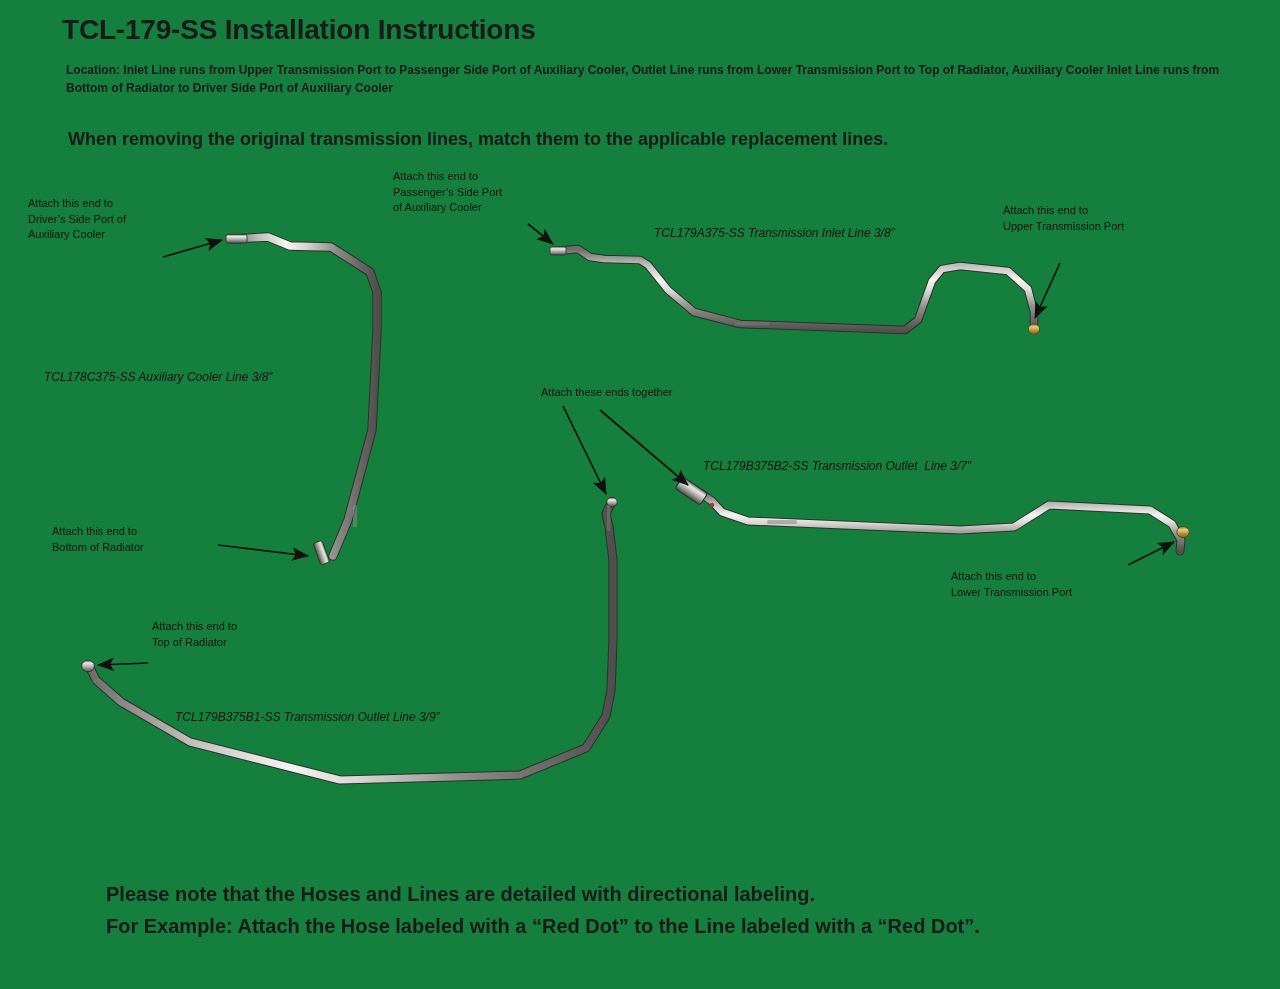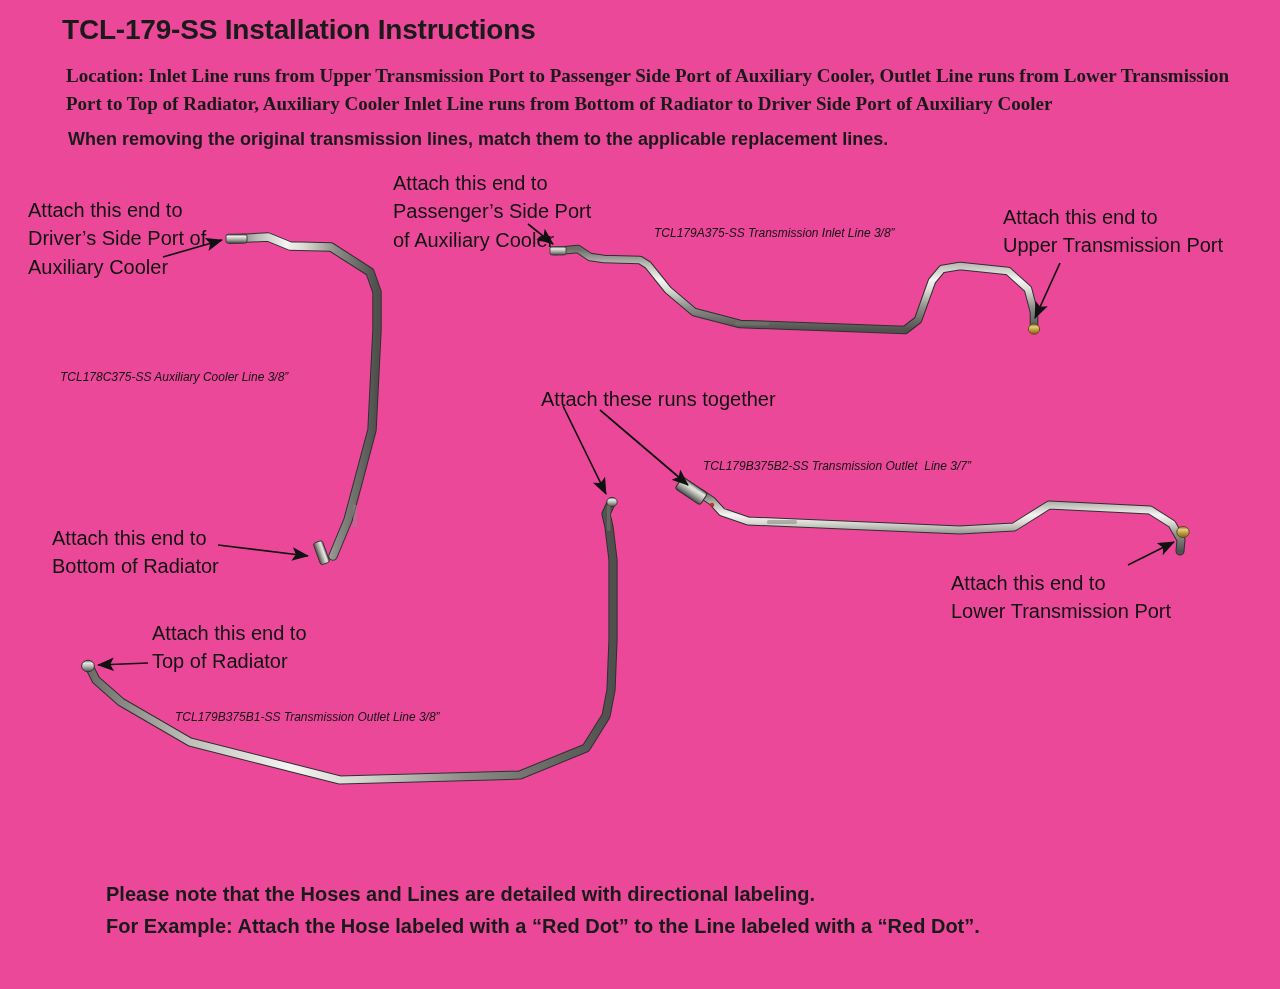--- a/index.html
+++ b/index.html
@@ -9,56 +9,55 @@
     background: #ffffff;
   }
   body {
     font-family: "Liberation Sans", sans-serif;
     color: #1a1a1a;
   }
   #page {
     position: relative;
     width: 1280px;
     height: 989px;
-    background: #ec4899;
+    background: #15803d;
     overflow: hidden;
   }
   
   #page-title {
     position: absolute;
     left: 62px;
     top: 14px;
     font-size: 28px;
     font-weight: bold;
     letter-spacing: -0.2px;
     white-space: nowrap;
   }
   #location-note {
     position: absolute;
     left: 66px;
     top: 62px;
     width: 1180px;
-    font-size: 19px;
+    font-size: 12px;
     font-weight: bold;
     line-height: 1.48;
-    font-family: Liberation Serif, serif;
   }
   #match-note {
     position: absolute;
     left: 68px;
     top: 127px;
     font-size: 18px;
     font-weight: bold;
     line-height: 1.4;
     white-space: nowrap;
   }
   
   .callout {
     position: absolute;
-    font-size: 20px;
+    font-size: 11px;
     font-weight: normal;
     line-height: 1.42;
     color: #111111;
     white-space: pre;
   }
   .partlabel {
     position: absolute;
     font-size: 12px;
     font-weight: normal;
     color: #111111;
@@ -225,35 +224,35 @@
 Driver’s Side Port of
 Auxiliary Cooler</div>
 
   <div class="callout" style="left:393px; top:169px;">Attach this end to
 Passenger’s Side Port
 of Auxiliary Cooler</div>
 
   <div class="callout" style="left:1003px; top:203px;">Attach this end to
 Upper Transmission Port</div>
 
-  <div class="callout" style="left:541px; top:385px;">Attach these runs together</div>
+  <div class="callout" style="left:541px; top:385px;">Attach these ends together</div>
 
   <div class="callout" style="left:52px; top:524px;">Attach this end to
 Bottom of Radiator</div>
 
   <div class="callout" style="left:951px; top:569px;">Attach this end to
 Lower Transmission Port</div>
 
   <div class="callout" style="left:152px; top:619px;">Attach this end to
 Top of Radiator</div>
 
-  <div class="partlabel" style="left:60px; top:370px;">TCL178C375-SS Auxiliary Cooler Line 3/8”</div>
+  <div class="partlabel" style="left:44px; top:370px;">TCL178C375-SS Auxiliary Cooler Line 3/8”</div>
 
   <div class="partlabel" style="left:654px; top:226px;">TCL179A375-SS Transmission Inlet Line 3/8”</div>
 
   <div class="partlabel" style="left:703px; top:459px;">TCL179B375B2-SS Transmission Outlet  Line 3/7”</div>
 
-  <div class="partlabel" style="left:175px; top:710px;">TCL179B375B1-SS Transmission Outlet Line 3/8”</div>
+  <div class="partlabel" style="left:175px; top:710px;">TCL179B375B1-SS Transmission Outlet Line 3/9”</div>
 
   <div id="footer-notes">Please note that the Hoses and Lines are detailed with directional labeling.
 For Example: Attach the Hose labeled with a “Red Dot” to the Line labeled with a “Red Dot”.</div>
 
 </div>
 
 </body></html>

